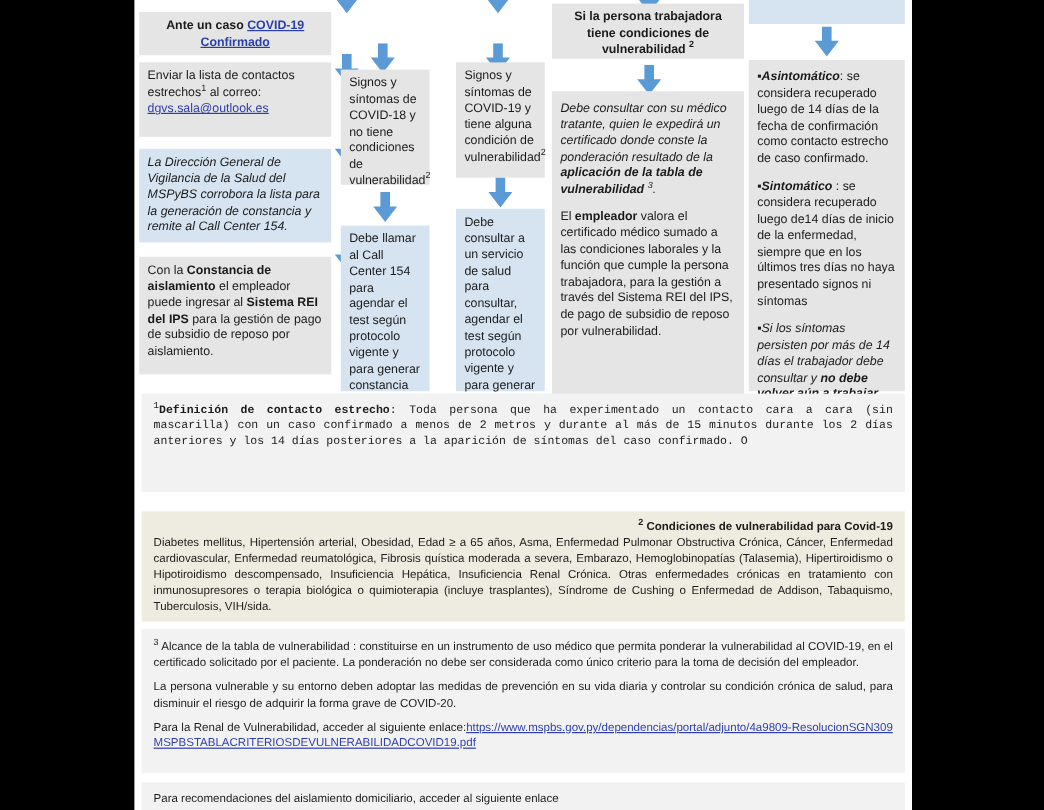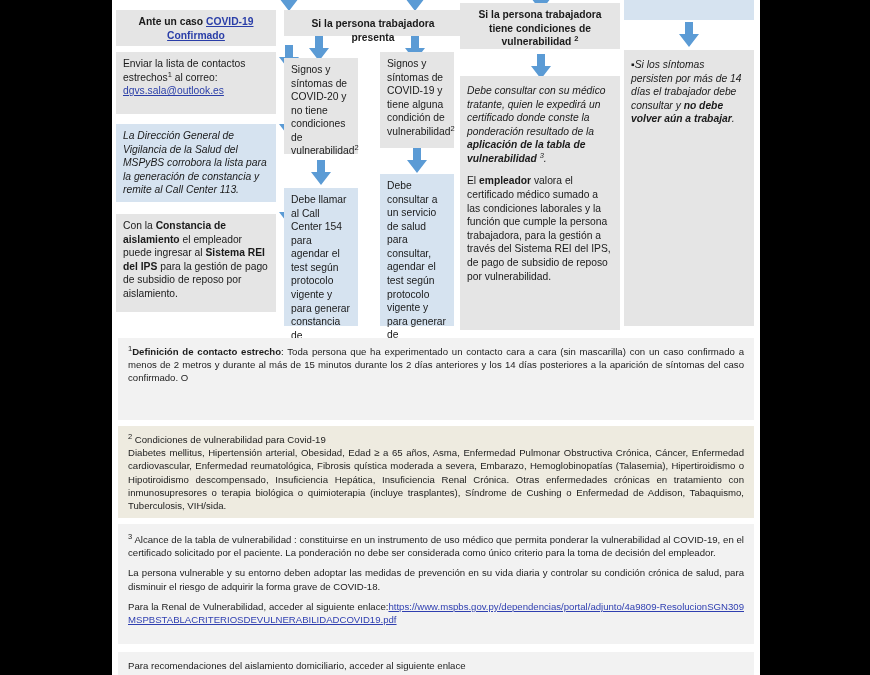--- a/index.html
+++ b/index.html
@@ -59,21 +59,21 @@
     left: 6px;
     width: 636px;
     padding: 7px 10px 7px 10px;
     font-size: 9.6px;
     line-height: 1.38;
     color: #1c1c1c;
     text-align: justify;
   }
   .fn-gray  { background: #f2f2f2; }
   .fn-beige { background: #eeebe0; }
-  .fn-hdr { text-align: left; font-weight: normal; margin-bottom: 1px; }
+  .fn-hdr { text-align: right; font-weight: bold; margin-bottom: 1px; }
   .fn p { margin: 0; }
   .gap { height: 7px; }
 
   .urlink {
     color: #2f3fb0;
     text-decoration: underline;
     word-break: break-all;
   }
   sup { font-size: 7.5px; vertical-align: super; line-height: 0; }
 </style>
@@ -113,50 +113,47 @@
     <span class="lnk">dgvs.sala@outlook.es</span>
   </div>
 
   <div class="arrow" style="left:166px;top:112px;">
     <svg viewBox="0 0 22 26">
         <polygon points="7,0 15,0 15,12 21,12 11,25 1,12 7,12" fill="#5b9bd5"></polygon>
       </svg>
   </div>
 
   <div class="box blue ital" style="left:4px;top:124px;width:160px;height:78px;">
-    <span>La Dirección General  de Vigilancia de la  Salud del MSPyBS  corrobora la lista para la generación de constancia y  remite al Call Center 113.</span>
+    <span>La Dirección General  de Vigilancia de la  Salud del MSPyBS  corrobora la lista para la generación de constancia y  remite al Call Center 154.</span>
   </div>
 
   <div class="arrow" style="left:166px;top:200px;">
     <svg viewBox="0 0 22 26">
         <polygon points="7,0 15,0 15,12 21,12 11,25 1,12 7,12" fill="#5b9bd5"></polygon>
       </svg>
   </div>
 
   <div class="box gray" style="left:4px;top:214px;width:160px;height:98px;">
     <span>Con la </span><b>Constancia de aislamiento</b><span> el  empleador puede  ingresar al </span><b>Sistema REI del IPS</b><span> para la  gestión de pago de  subsidio de reposo  por aislamiento.</span>
   </div>
 
-  <div class="box gray center bold" style="left:172px;top:10px;width:178px;height:26px;padding-top:7px;">
-    <span>Si la persona  trabajadora presenta</span>
-  </div>
 
   <div class="arrow" style="left:196px;top:36px;">
     <svg viewBox="0 0 22 26">
         <polygon points="7,0 15,0 15,12 21,12 11,25 1,12 7,12" fill="#5b9bd5"></polygon>
       </svg>
   </div>
   <div class="arrow" style="left:292px;top:36px;">
     <svg viewBox="0 0 22 26">
         <polygon points="7,0 15,0 15,12 21,12 11,25 1,12 7,12" fill="#5b9bd5"></polygon>
       </svg>
   </div>
 
   <div class="box gray" style="left:172px;top:58px;width:74px;height:96px;">
-    <span>Signos y síntomas de COVID-20 y no tiene condiciones de vulnerabilidad</span><sup>2</sup>
+    <span>Signos y síntomas de COVID-18 y no tiene condiciones de vulnerabilidad</span><sup>2</sup>
   </div>
 
   <div class="arrow" style="left:198px;top:160px;">
     <svg viewBox="0 0 22 26">
         <polygon points="7,0 15,0 15,12 21,12 11,25 1,12 7,12" fill="#5b9bd5"></polygon>
       </svg>
   </div>
 
   <div class="box blue" style="left:172px;top:188px;width:74px;height:138px;">
     <span>Debe llamar al Call Center 154 para agendar el test según protocolo vigente y para generar constancia de aislamiento.</span>
@@ -199,38 +196,44 @@
     
   </div>
 
   <div class="arrow" style="left:566px;top:22px;">
     <svg viewBox="0 0 22 26">
         <polygon points="7,0 15,0 15,12 21,12 11,25 1,12 7,12" fill="#5b9bd5"></polygon>
       </svg>
   </div>
 
   <div class="box gray" style="left:512px;top:50px;width:130px;height:276px;padding-top:8px;">
+    <div style="margin-bottom:10px;">
+      <span>▪</span><b class="ital">Asintomático</b><span>: </span><span>se considera recuperado luego de 14 días de la fecha de confirmación como contacto estrecho de caso confirmado.</span>
+    </div>
+    <div style="margin-bottom:10px;">
+      <span>▪</span><b class="ital">Sintomático</b><span> : </span><span>se considera recuperado luego de14 días de inicio de la enfermedad, siempre que en los últimos tres días no haya presentado signos ni síntomas</span>
+    </div>
     <div class="ital">
       <span>▪</span><span>Si los síntomas persisten por más de 14 días el trabajador debe consultar y </span><b>no  debe volver aún a trabajar</b><span>.</span>
     </div>
   </div>
 
-  <div class="fnote fn-gray fn" style="top:338px;height:82px;">
+  <div class="fnote fn-gray fn" style="top:328px;height:82px;font-family:Liberation Mono, monospace;">
     <p><sup>1</sup><b>Definición de contacto estrecho</b><span>: Toda persona que ha experimentado un contacto cara a cara (sin mascarilla) con un caso confirmado a menos de 2 metros y durante al más de 15 minutos durante los 2 días anteriores y los 14 días posteriores a la aparición de síntomas del caso confirmado. O</span></p>
   </div>
 
   <div class="fnote fn-beige fn" style="top:426px;height:92px;">
     <p class="fn-hdr"><sup>2</sup><span> Condiciones de vulnerabilidad para  Covid-19</span></p>
     <p>Diabetes mellitus, Hipertensión arterial, Obesidad, Edad ≥ a 65 años, Asma, Enfermedad Pulmonar Obstructiva Crónica, Cáncer, Enfermedad cardiovascular, Enfermedad reumatológica, Fibrosis quística moderada a severa, Embarazo, Hemoglobinopatías (Talasemia), Hipertiroidismo o Hipotiroidismo descompensado, Insuficiencia Hepática, Insuficiencia Renal Crónica. Otras enfermedades crónicas en tratamiento con inmunosupresores o terapia biológica o quimioterapia (incluye trasplantes), Síndrome de Cushing o Enfermedad de Addison, Tabaquismo, Tuberculosis,  VIH/sida.</p>
   </div>
 
   <div class="fnote fn-gray fn" style="top:524px;height:120px;padding-top:9px;">
     <p><sup>3</sup><span> Alcance de la tabla de vulnerabilidad : constituirse en un instrumento de uso médico que permita  ponderar la vulnerabilidad al COVID-19, en el certificado solicitado por el paciente.  La ponderación no debe ser considerada como  único criterio para la toma de decisión del empleador.</span></p>
     <div class="gap"></div>
-    <p>La persona vulnerable y su entorno deben adoptar las medidas de prevención en su vida diaria y controlar su condición crónica de salud, para disminuir el riesgo de adquirir la forma grave de COVID-18.</p>
+    <p>La persona vulnerable y su entorno deben adoptar las medidas de prevención en su vida diaria y controlar su condición crónica de salud, para disminuir el riesgo de adquirir la forma grave de COVID-20.</p>
     <div class="gap"></div>
     <p><span>Para la Renal de Vulnerabilidad, acceder al siguiente enlace:</span><a class="urlink">https://www.mspbs.gov.py/dependencias/portal/adjunto/4a9809-ResolucionSGN309MSPBSTABLACRITERIOSDEVULNERABILIDADCOVID19.pdf</a></p>
   </div>
 
   <div class="fnote fn-gray fn" style="top:652px;height:30px;padding-top:7px;">
     <p>Para  recomendaciones  del aislamiento domiciliario, acceder al  siguiente enlace</p>
   </div>
 
 </div>
 

